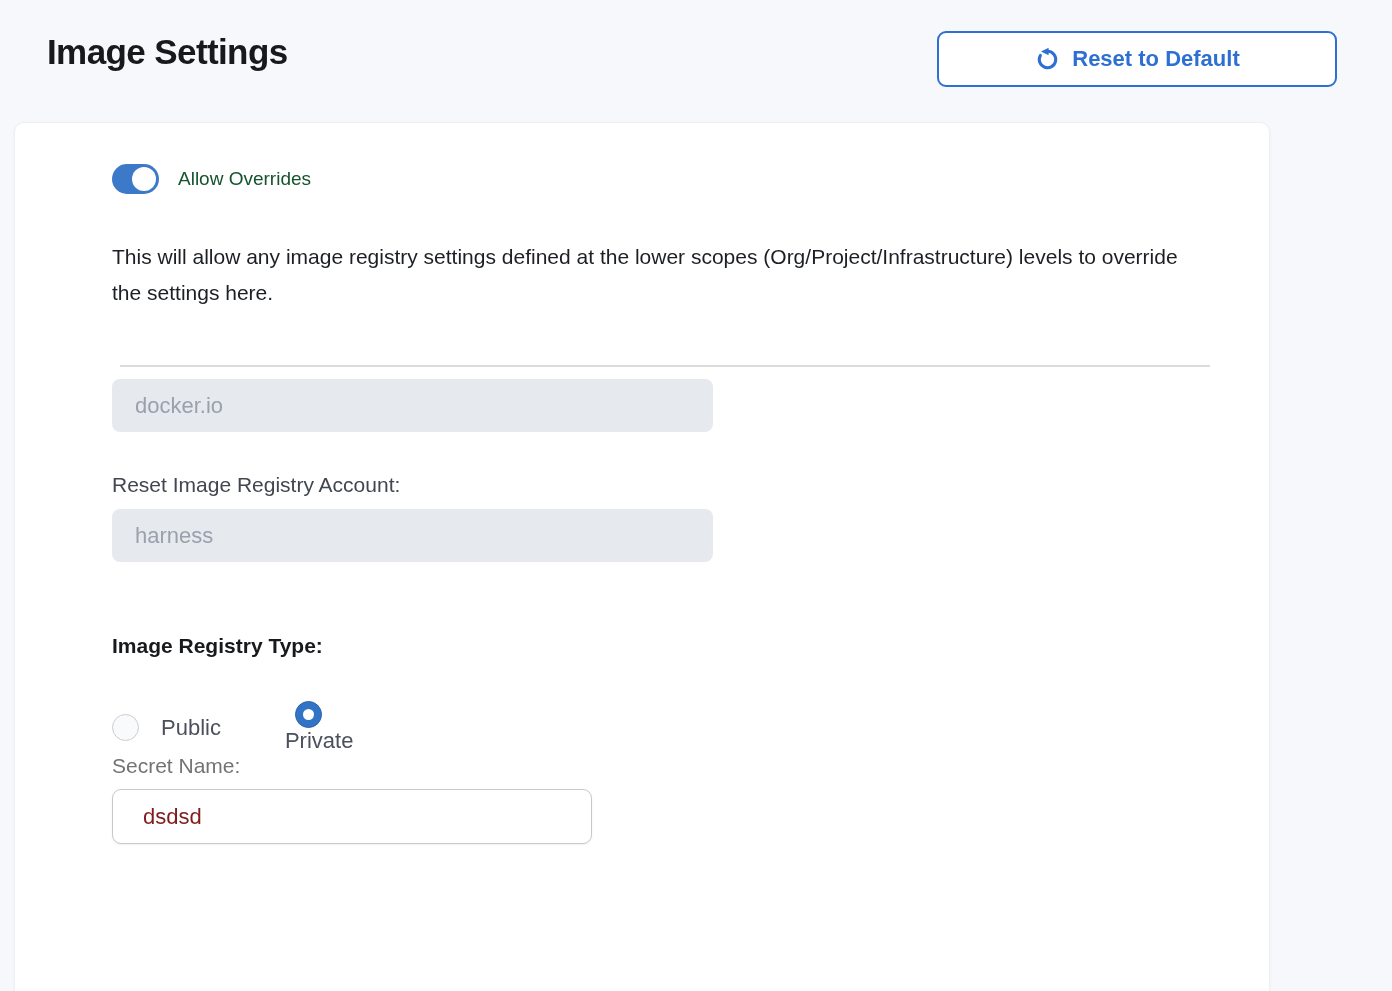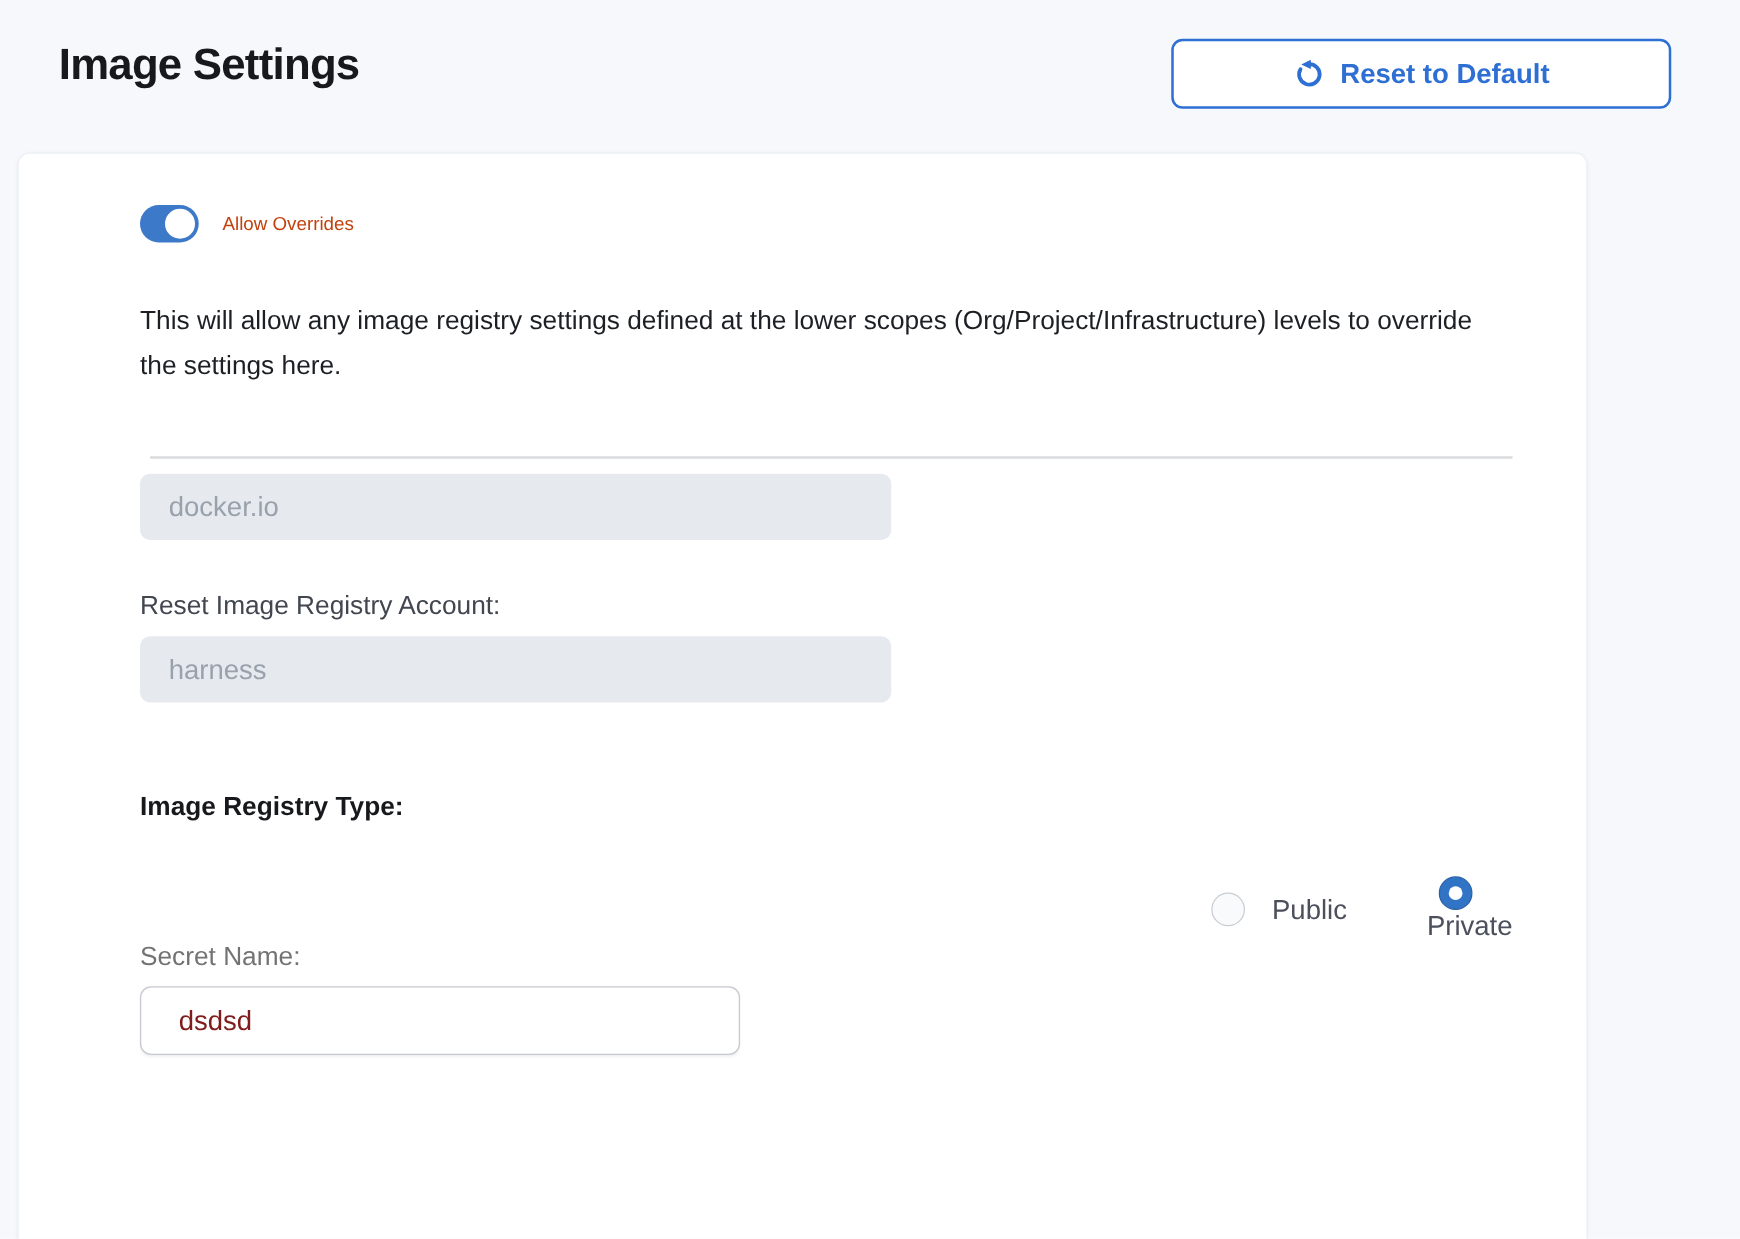--- a/index.html
+++ b/index.html
@@ -37,21 +37,21 @@
   
   .toggle-row { display:flex; align-items:center; gap:19px; }
   .toggle {
     position:relative; width:47px; height:30px; border-radius:15px;
     background:#3c79c9; cursor:pointer; flex:0 0 auto;
   }
   .toggle .knob {
     position:absolute; top:3px; right:3px; width:24px; height:24px;
     border-radius:50%; background:#ffffff;
   }
-  .toggle-label { font-size:15px; color:#c2410c; }
+  .toggle-label { font-size:19px; color:#14532d; }
 
   .description {
     margin-top:45px; max-width:1118px;
     font-size:21px; line-height:36px; color:#1c1f24;
   }
 
   .divider {
     margin:54px 0 0 8px; border:none; border-top:2px solid #dadbde; height:0;
   }
 
@@ -62,21 +62,21 @@
     display:block; margin-top:12px; width:601px; height:53px;
     border-radius:8px; border:none; background:#e6eaee;
     padding:0 23px; font-size:22px; color:#3d434c;
     font-family:"Liberation Sans", sans-serif; outline:none;
   }
   .text-input::placeholder { color:#99a1ac; opacity:1; }
 
   .section-label { margin-top:72px; font-size:21px; font-weight:700; color:#17191d; }
 
   
-  .radio-row { margin-top:43px; display:flex; align-items:center;justify-content:flex-end; }
+  .radio-row { margin-top:43px; display:flex; align-items:center; }
   .radio-option { display:flex; align-items:center; cursor:pointer; }
   .radio-option + .radio-option { margin-left:42px;flex-direction:column; }
   .radio {
     position:relative; width:27px; height:27px; border-radius:50%; flex:0 0 auto;
     background:#f9fafb; border:1.5px solid #c9cdd3;
   }
   .radio.selected { background:#3174c6; border:1.5px solid #2a62a8; }
   .radio.selected::after {
     content:""; position:absolute; left:50%; top:50%; width:11px; height:11px;
     margin:-5.5px 0 0 -5.5px; border-radius:50%; background:#ffffff;

